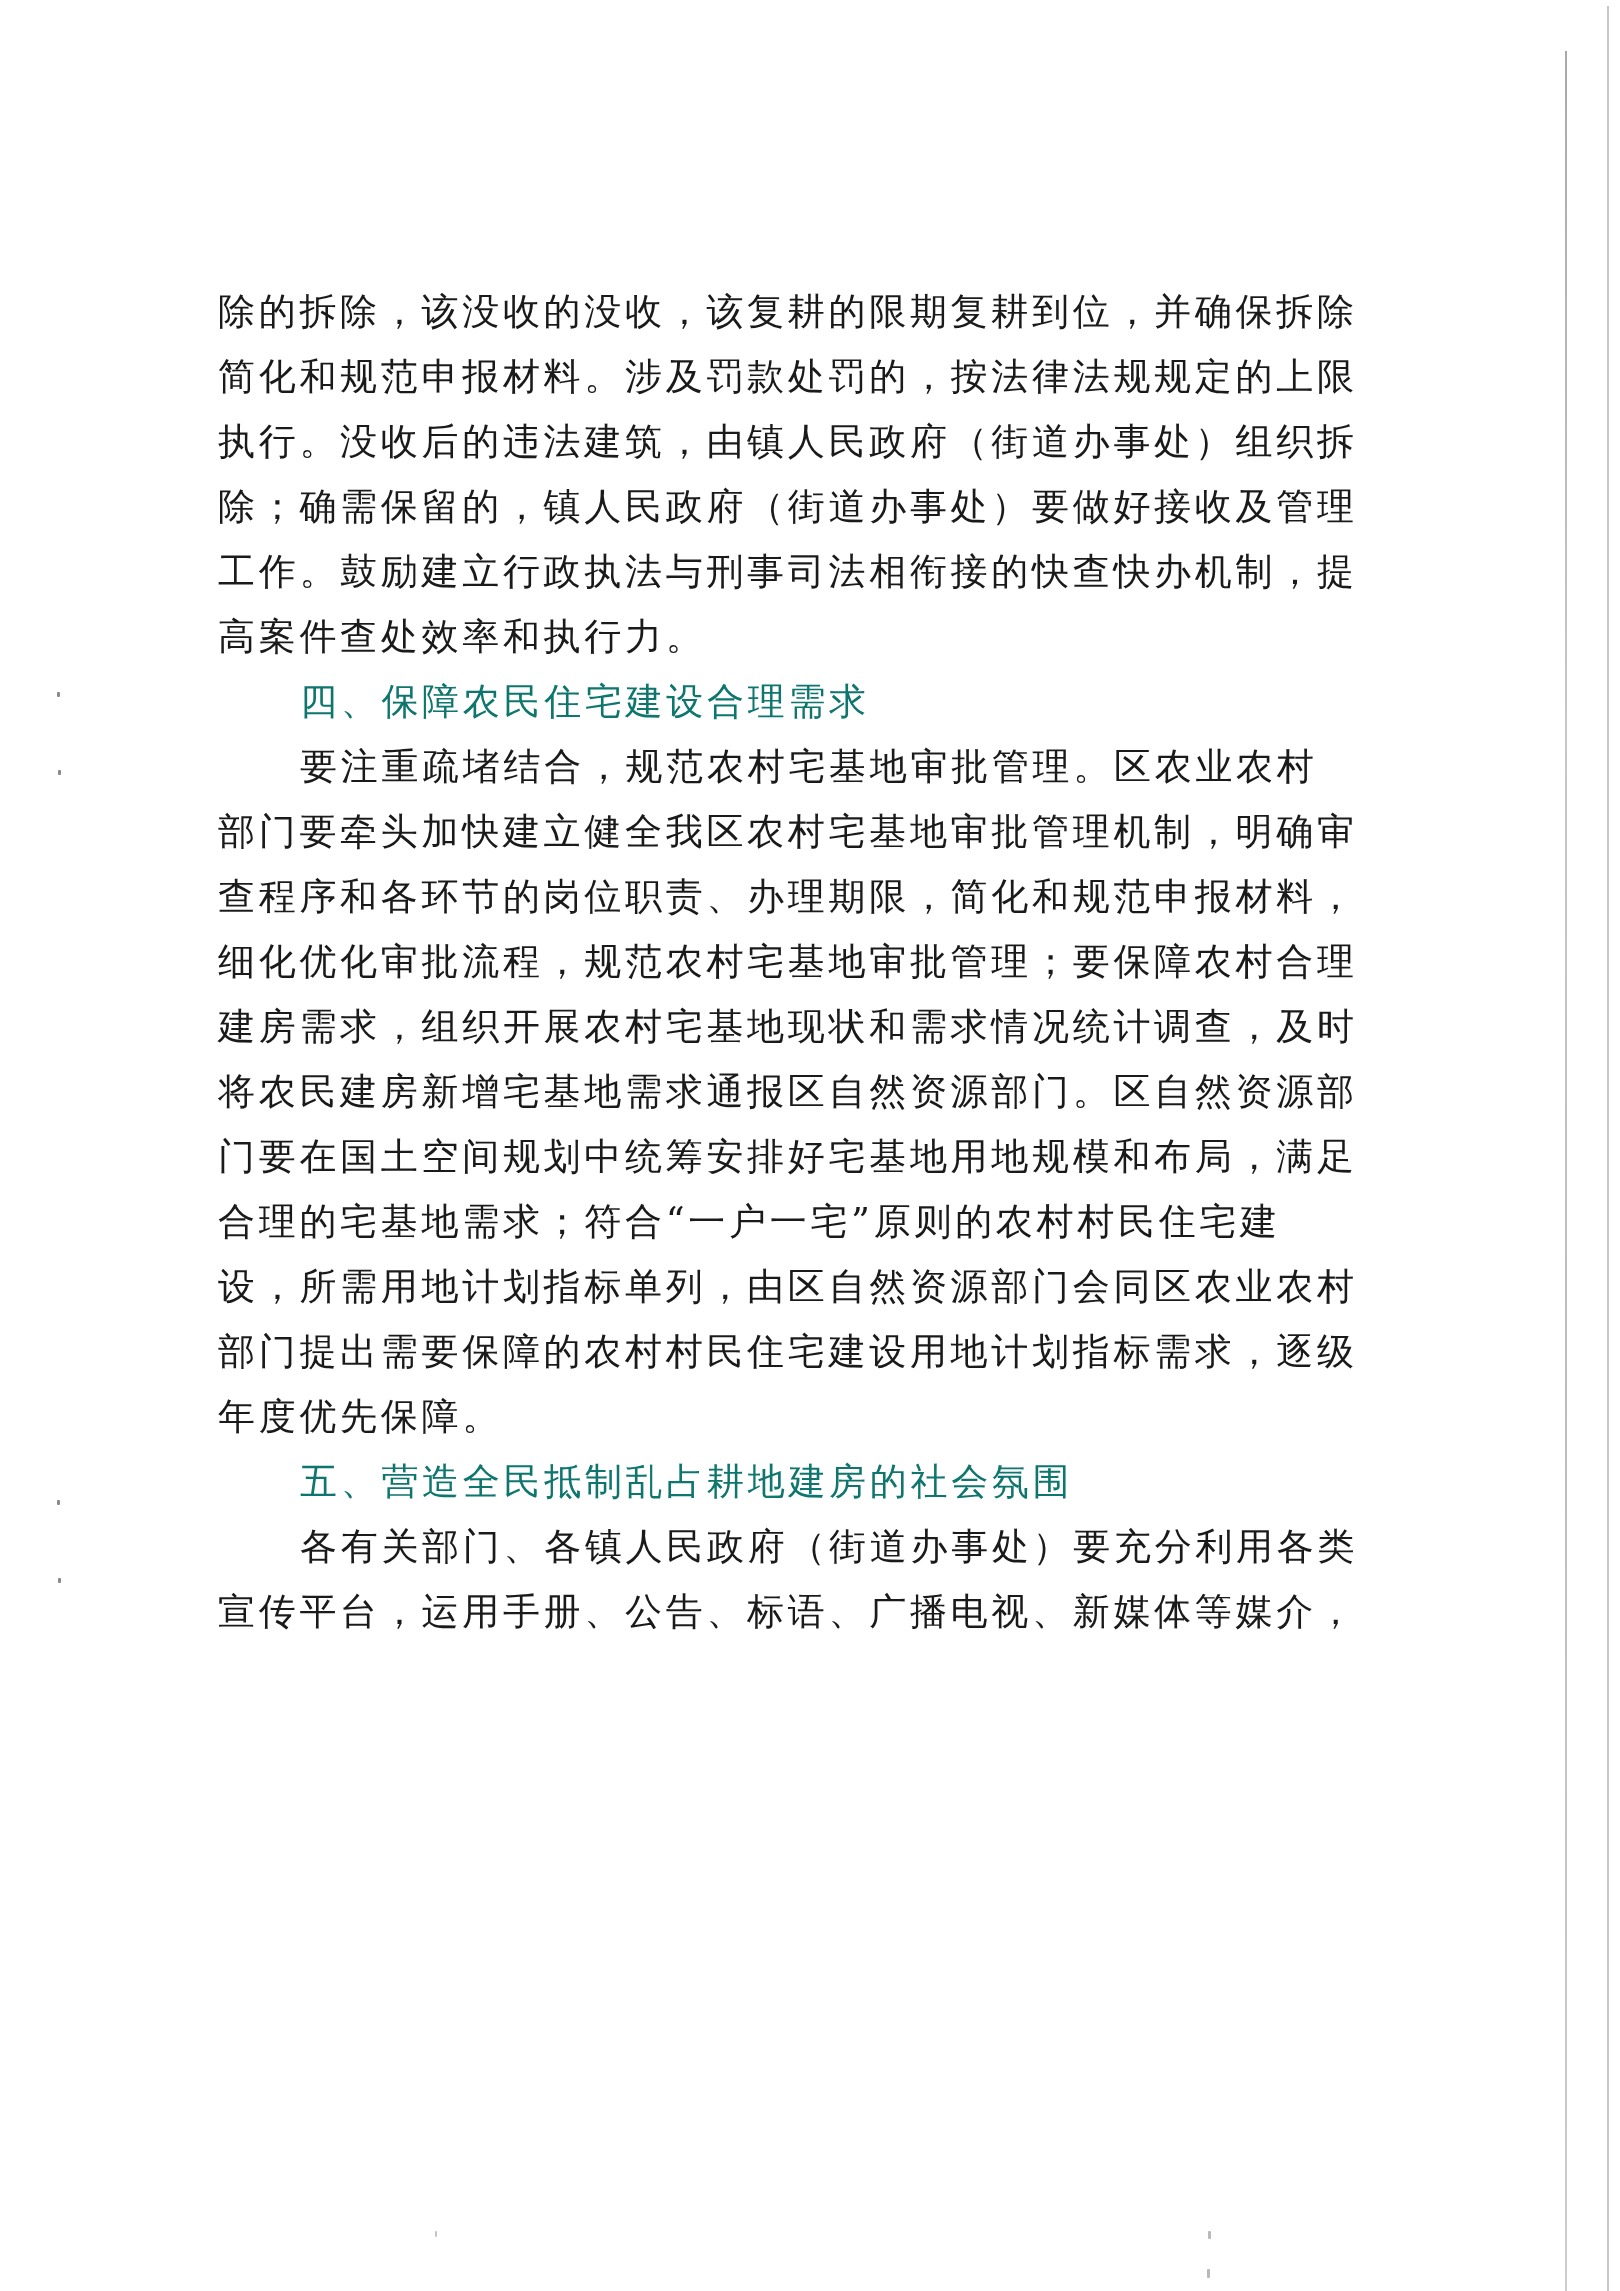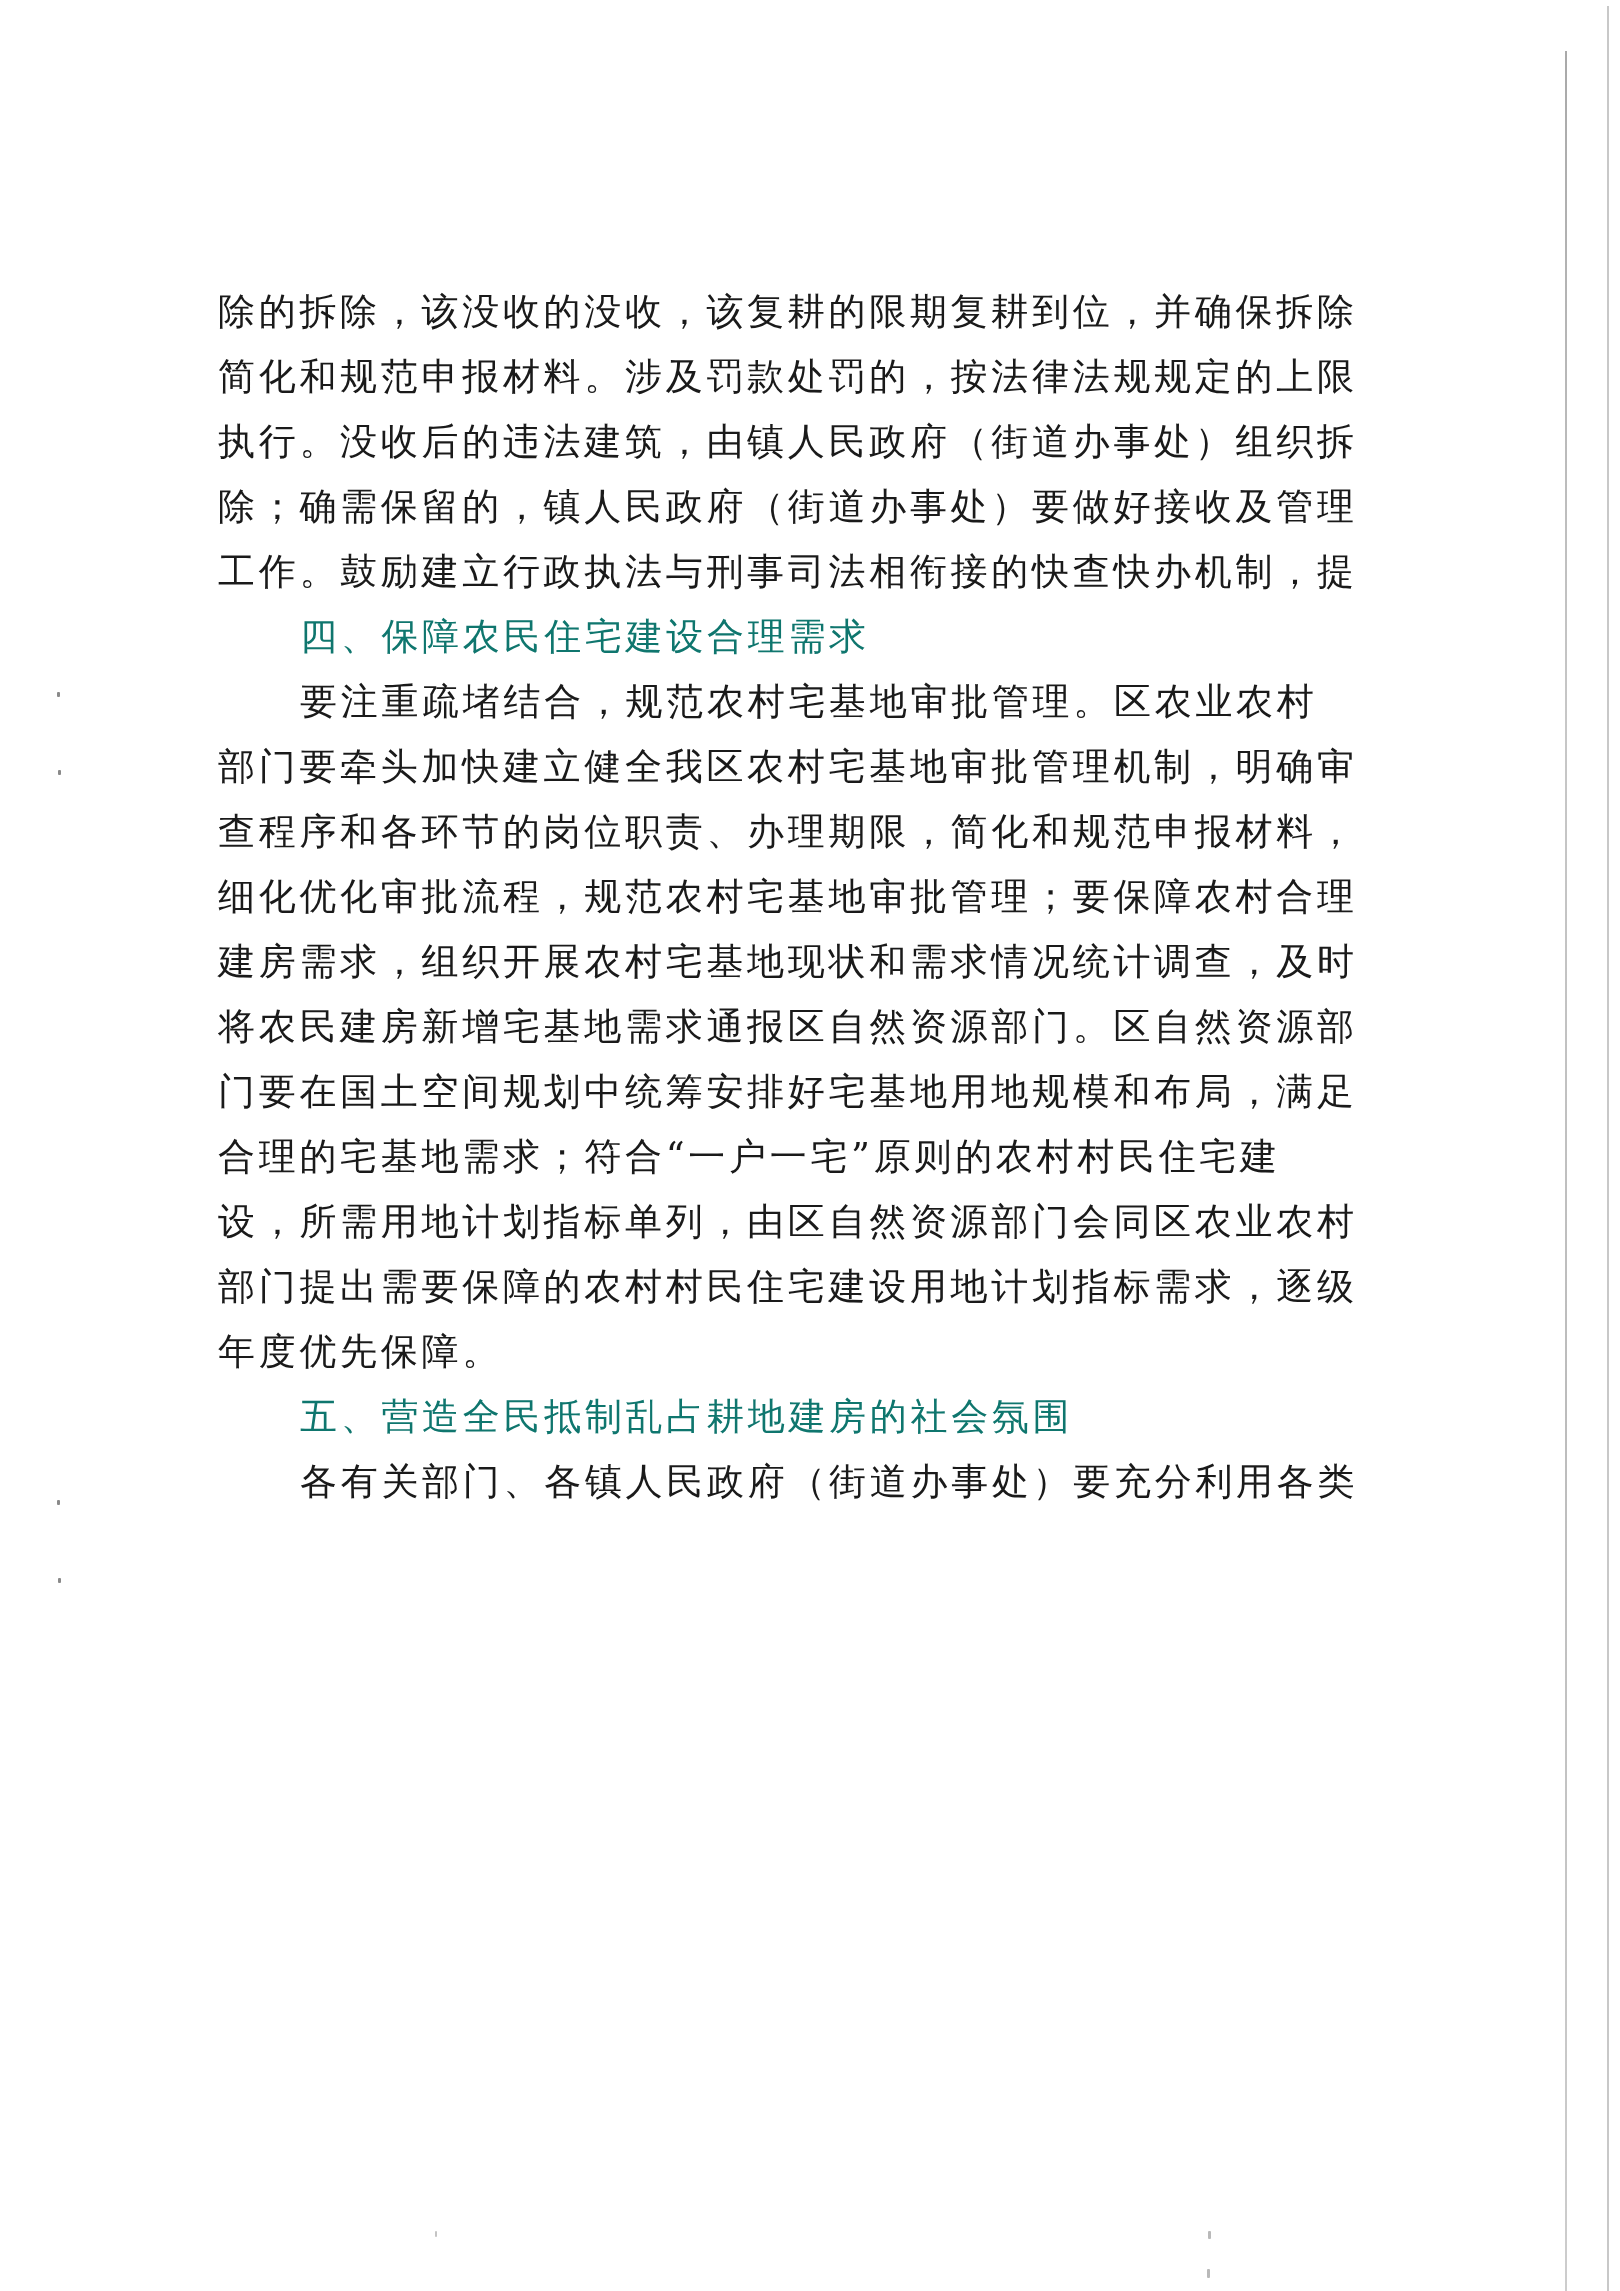--- a/index.html
+++ b/index.html
@@ -82,34 +82,36 @@
   <div class="speck" style="left:1208px;top:2231px;width:2.9px;height:7.8px;opacity:.6;"></div>
   <div class="speck" style="left:1207px;top:2269px;width:2.9px;height:8.8px;opacity:.6;"></div>
 
   <div class="content">
 
     <div class="line">除的拆除，该没收的没收，该复耕的限期复耕到位，并确保拆除</div>
     <div class="line">简化和规范申报材料。涉及罚款处罚的，按法律法规规定的上限</div>
     <div class="line">执行。没收后的违法建筑，由镇人民政府（街道办事处）组织拆</div>
     <div class="line">除；确需保留的，镇人民政府（街道办事处）要做好接收及管理</div>
     <div class="line">工作。鼓励建立行政执法与刑事司法相衔接的快查快办机制，提</div>
+    <div class="line">高案件查处效率和执行力。</div>
 
     <div class="line indent heading">四、保障农民住宅建设合理需求</div>
 
     <div class="line indent">要注重疏堵结合，规范农村宅基地审批管理。区农业农村</div>
     <div class="line">部门要牵头加快建立健全我区农村宅基地审批管理机制，明确审</div>
     <div class="line">查程序和各环节的岗位职责、办理期限，简化和规范申报材料，</div>
     <div class="line">细化优化审批流程，规范农村宅基地审批管理；要保障农村合理</div>
     <div class="line">建房需求，组织开展农村宅基地现状和需求情况统计调查，及时</div>
     <div class="line">将农民建房新增宅基地需求通报区自然资源部门。区自然资源部</div>
     <div class="line">门要在国土空间规划中统筹安排好宅基地用地规模和布局，满足</div>
     <div class="line">合理的宅基地需求；符合“一户一宅”原则的农村村民住宅建</div>
     <div class="line">设，所需用地计划指标单列，由区自然资源部门会同区农业农村</div>
     <div class="line">部门提出需要保障的农村村民住宅建设用地计划指标需求，逐级</div>
     <div class="line">年度优先保障。</div>
 
     <div class="line indent heading">五、营造全民抵制乱占耕地建房的社会氛围</div>
 
     <div class="line indent">各有关部门、各镇人民政府（街道办事处）要充分利用各类</div>
+    <div class="line">宣传平台，运用手册、公告、标语、广播电视、新媒体等媒介，</div>
 
   </div>
 </div>
 
 
 </body></html>

